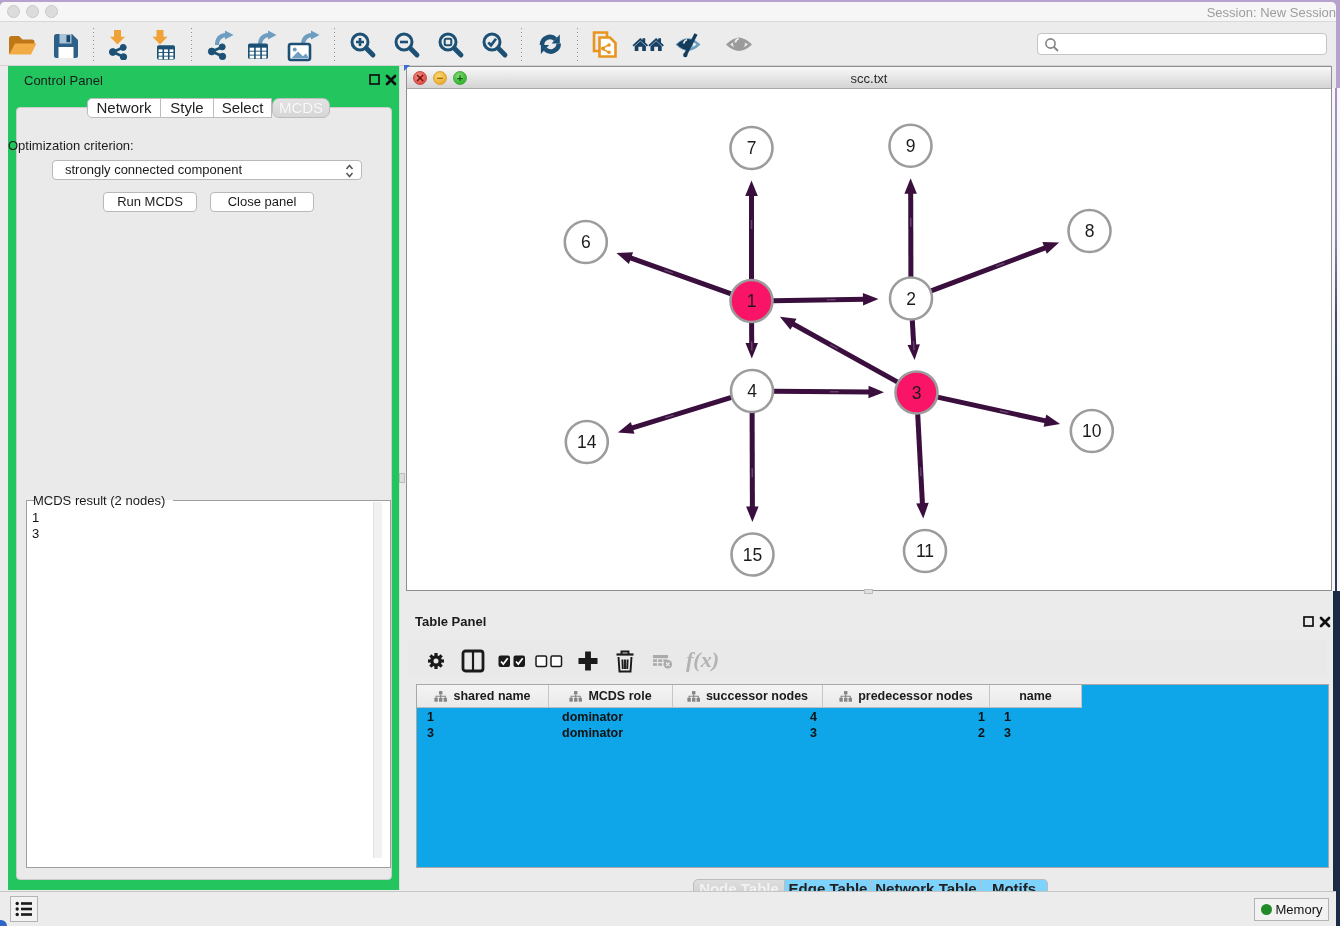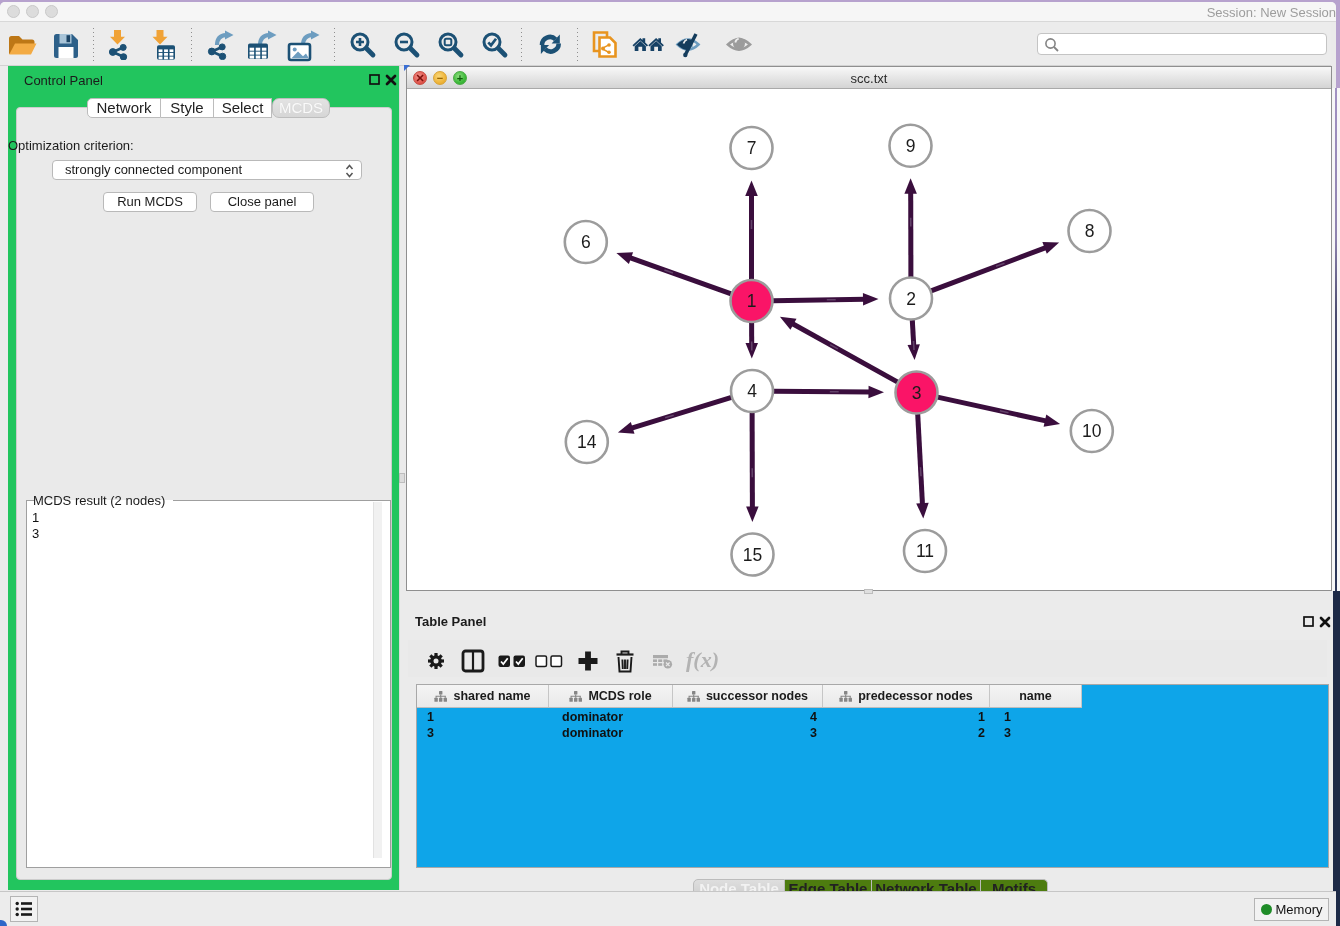--- a/index.html
+++ b/index.html
@@ -42,21 +42,21 @@
 #netname { width:924px; top:4px; text-align:center; font-size:13px; color:#2a2a2a; }
 #netsvg { left:1px; top:23px; }
 #tpanel { left:402px; top:608px; width:931px; height:295px; background:#ebebeb;font-weight:bold; }
 #tphead { left:13px; top:6px; font-size:13px; color:#1b1b1b; }
 #tptools { left:6px; top:32px; width:919px; height:37px; background:#e9e9e9; }
 #ttable { left:14px; top:76px; width:913px; height:184px; background:#0ea5e9; border:1px solid #a8a8a8; }
 #thead { left:0px; top:0px; width:665px; height:23px; background:linear-gradient(#f4f4f4,#e9e9e9); border-bottom:1px solid #bdbdbd; display:flex; font-size:12.5px; color:#1b1b1b; }
 #thead .th { border-right:1px solid #c6c6c6; display:flex; align-items:center; justify-content:center; }
 .trow { font-size:12.5px; color:#111; height:16px; display:flex; align-items:center;}
 #tptabs { left:291px; top:271px; height:19px; display:flex; font-size:15px; color:#222; }
-#tptabs .tab { background:#4d7c0f; border:1px solid #bcbcbc; border-left:none; line-height:17px; text-align:center; }
+#tptabs .tab { background:#7dd3fc; border:1px solid #bcbcbc; border-left:none; line-height:17px; text-align:center; }
 #tptabs .tab.sel { background:linear-gradient(#dedede,#cecece); color:#f2f2f2; border-radius:5px 0 0 5px; border-left:1px solid #bcbcbc; }
 #tptabs .tab:last-child { border-radius:0 5px 5px 0; }
 #statusbar { left:0px; top:891px; width:1336px; height:35px; background:#ececec; border-top:1px solid #c6c6c6; }
 #stbtn { left:10px; top:4px; width:28px; height:26px; background:#f2f2f2; border:1px solid #b4b4b4; }
 #membtn { left:1254px; top:6px; width:75px; height:23px; background:#f2f2f2; border:1px solid #b4b4b4; font-size:13px; color:#111; text-align:center; line-height:21px; }
 #membtn i { display:inline-block; width:11px; height:11px; border-radius:50%; background:#1f8c28; margin-right:4px; vertical-align:-1px; }
 #blcorner { left:0px; top:920px; width:7px; height:6px; background:#2d66c8; border-radius:0 6px 0 0; }
 </style>
 </head>
 <body>

